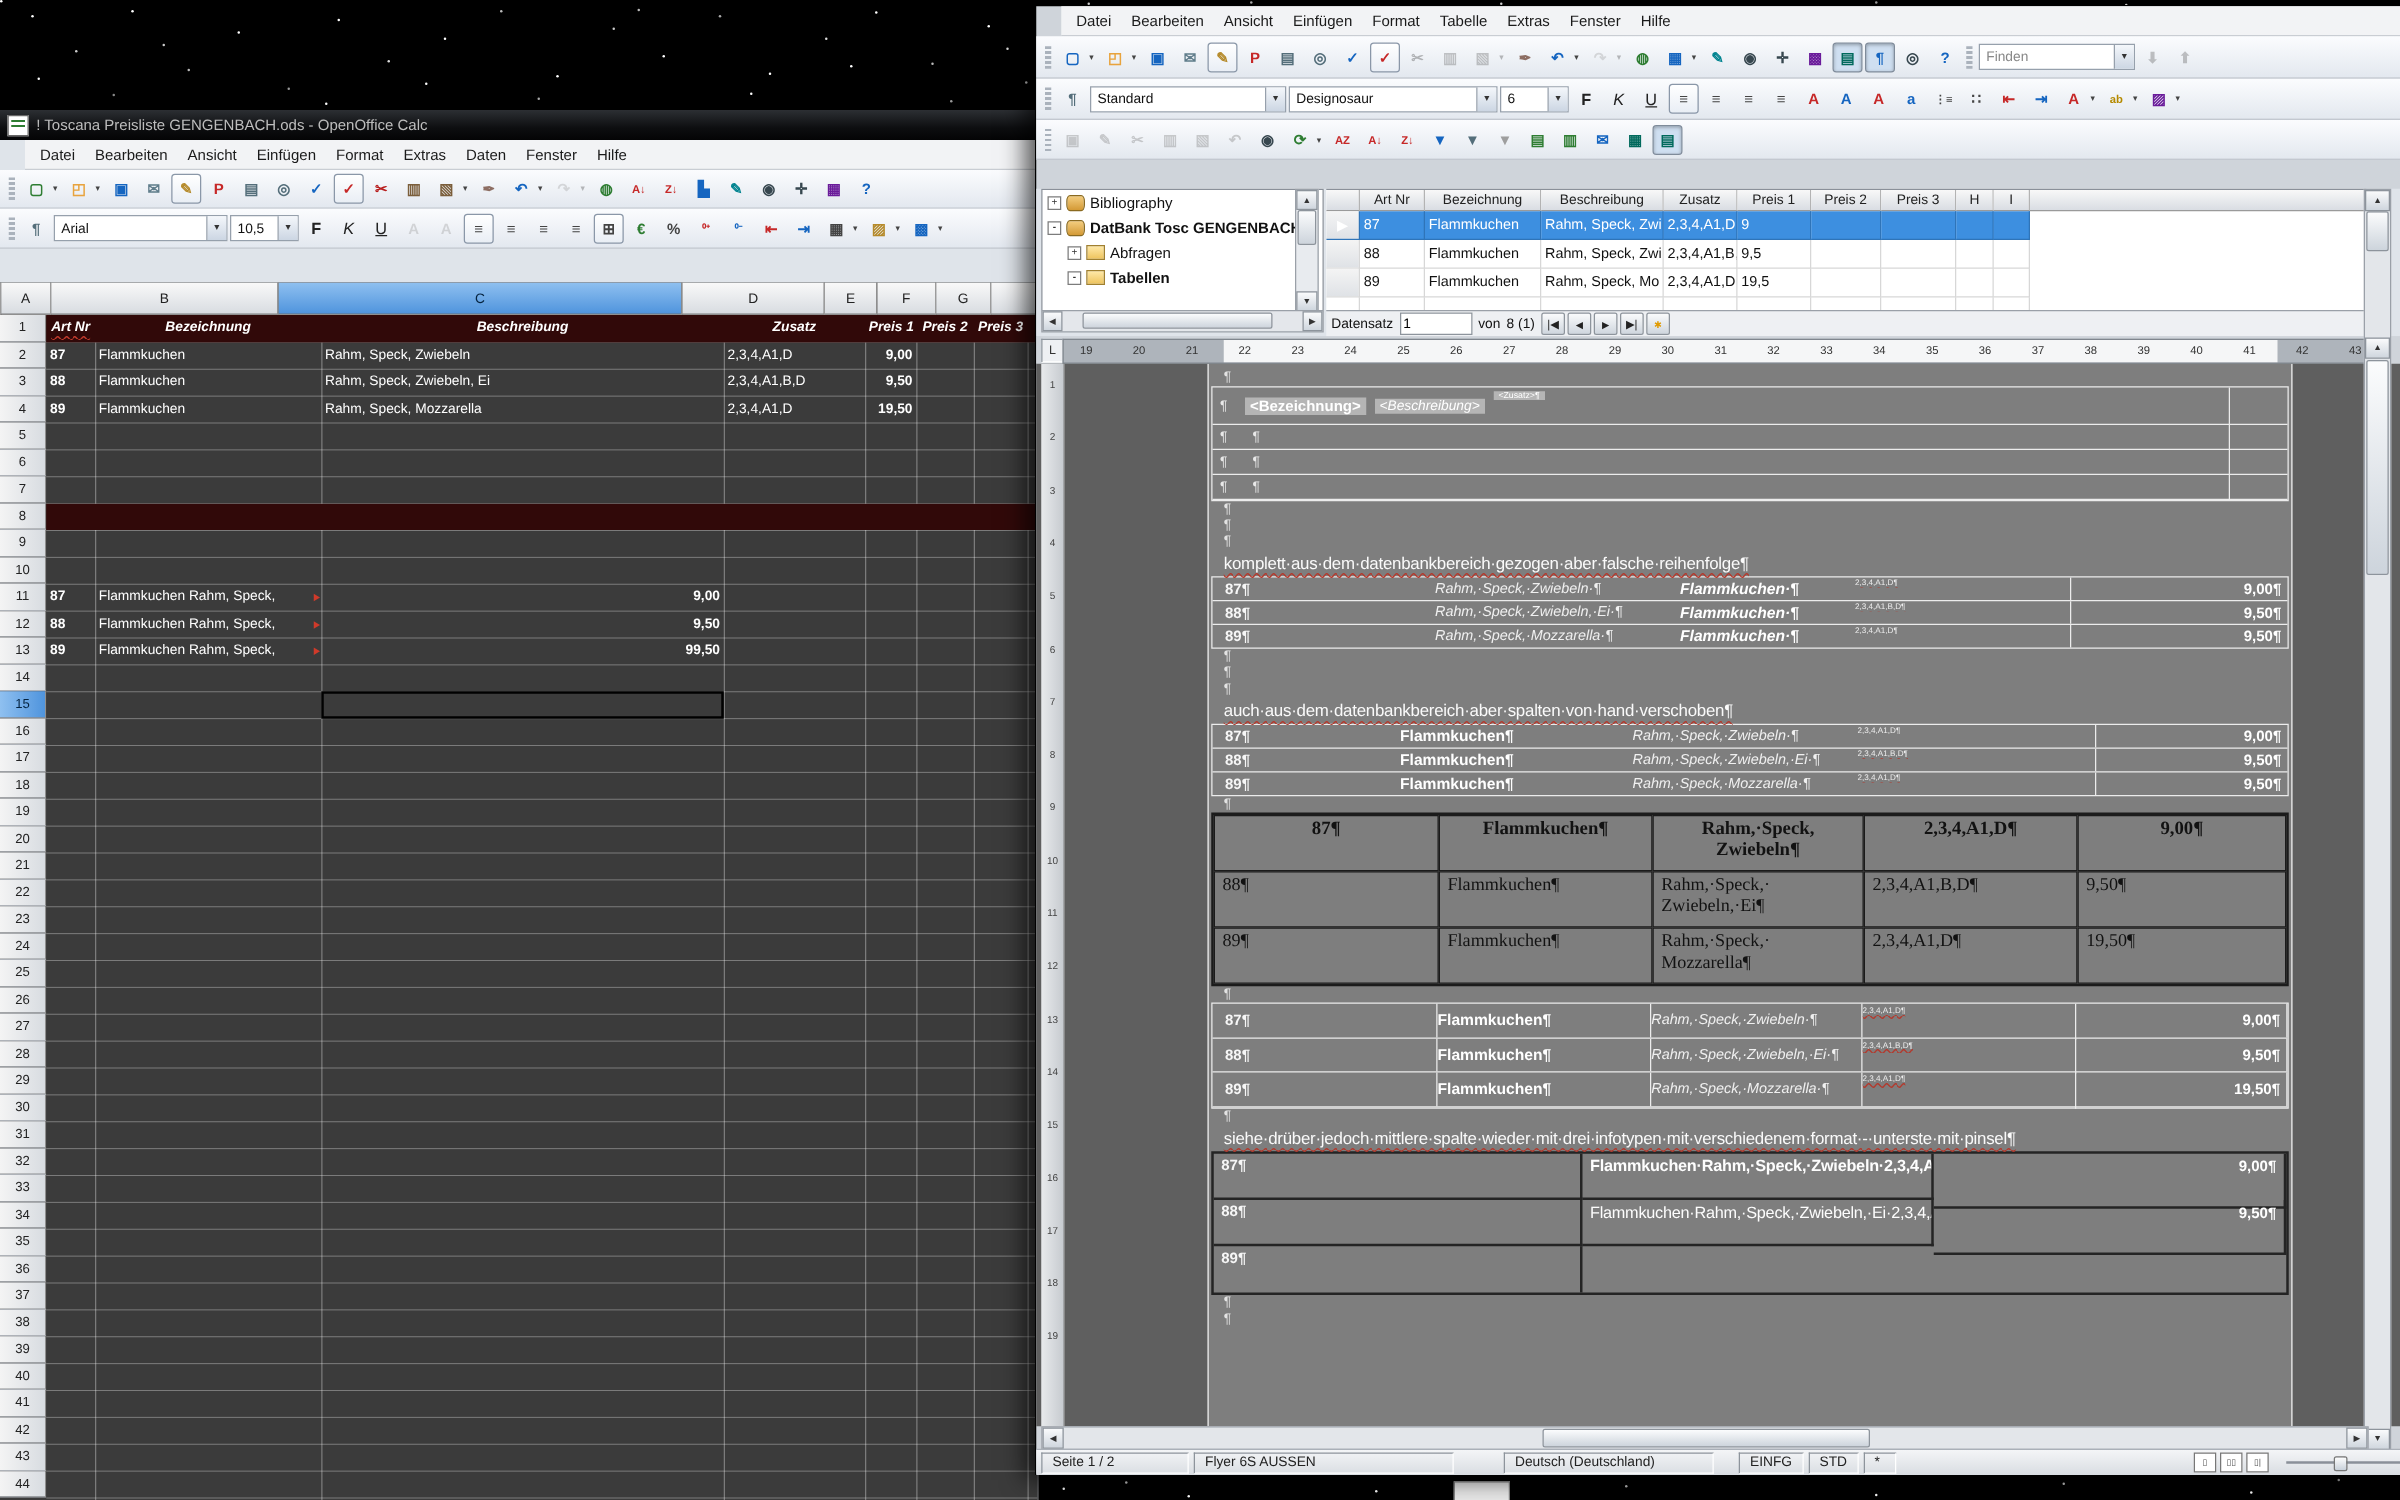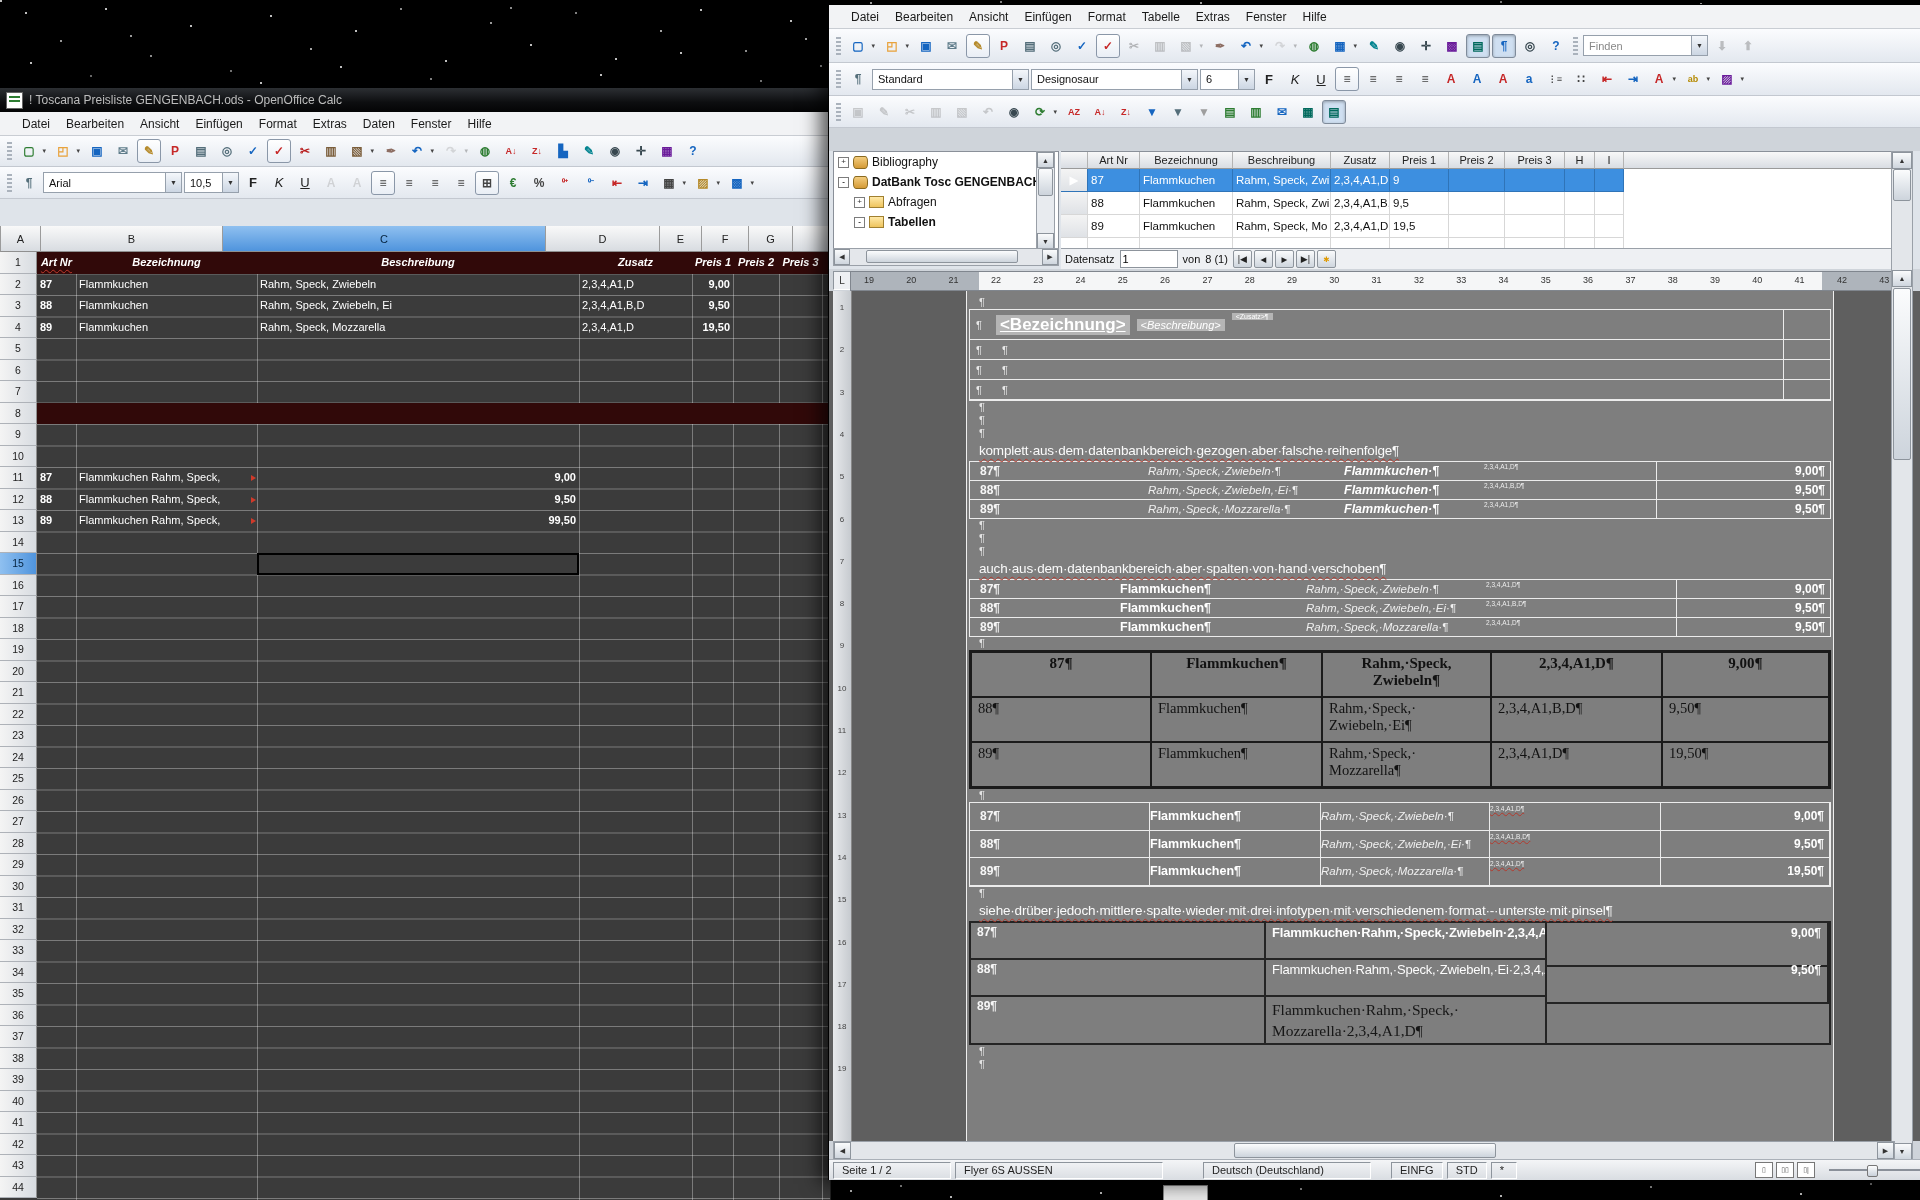--- a/index.html
+++ b/index.html
@@ -23,21 +23,21 @@
     display:flex;align-items:center;gap:6px;padding:0 6px;font-size:12px;white-space:nowrap;overflow:hidden;}
   .titlebar.inactive{color:#bdbdbd;background:linear-gradient(#2c2f33,#0d0e10 60%,#040405);}
   .appicon{width:15px;height:15px;background:#fff;border:1px solid #666;flex:0 0 auto;position:relative;}
   .appicon::after{content:"";position:absolute;left:2px;right:2px;top:3px;height:8px;}
   .appicon.calc::after{background:repeating-linear-gradient(180deg,#2e7d32 0 2px,#fff 2px 4px);}
   .appicon.writer::after{background:repeating-linear-gradient(180deg,#1565c0 0 2px,#fff 2px 4px);}
   .wbtns{margin-left:auto;display:flex;gap:2px;}
   .wbtn{width:28px;height:16px;background:linear-gradient(#8a8f96,#3a3d42);border:1px solid #101113;
     border-radius:2px;color:#e8e8e8;font-size:9px;line-height:14px;text-align:center;}
   .menubar{height:23px;background:#f2f3f5;border-bottom:1px solid #c9cdd3;display:flex;align-items:center;
-    padding-left:14px;font-size:12px;color:#1a1a1a;}
+    padding-left:4px;font-size:12px;color:#1a1a1a;margin-left:20px;}
   .menubar span{padding:3px 8px;}
   .toolbar{background:linear-gradient(#fbfcfe,#e3e8ef);border-bottom:1px solid #c3c8d0;display:flex;
     align-items:center;gap:2px;padding:0 4px;}
   .grip{width:5px;height:18px;margin:0 3px;background:repeating-linear-gradient(180deg,#aab2bc 0 2px,transparent 2px 4px);flex:0 0 auto;}
   .tbi{width:22px;height:22px;display:flex;align-items:center;justify-content:center;font-size:12px;
     border:1px solid transparent;border-radius:3px;position:relative;flex:0 0 auto;font-weight:700;}
   .tbi .dd{position:absolute;right:-6px;top:7px;font-size:7px;color:#444;font-weight:400;}
   .tbi.dded{margin-right:8px;}
   .tbi.framed{border-color:#8a97a8;background:linear-gradient(#fff,#e9eef5);}
   .tbi.pressed{border-color:#7f8b9a;background:#cfdff1;box-shadow:inset 0 1px 3px rgba(0,0,0,.3);}
@@ -155,21 +155,21 @@
   .t6 .pricex{border-left:none;align-items:flex-start;padding-top:3px;}
   .t6 .row{min-height:37px;}
   
   #ftable{margin:0 2px;border:1px solid #ececec;position:relative;}
   .frow{border-bottom:1px solid #ececec;display:flex;align-items:center;}
   .frow:last-child{border-bottom:none;}
   .frow.f1{height:29px;}
   .frow.fx{height:19px;}
   .fvline{position:absolute;top:0;bottom:0;right:46px;width:1px;background:#ececec;}
   .chip{background:#b5b5b5;color:#fff;padding:0 4px;margin-right:7px;}
-  .chip.c1{font-weight:700;font-size:17px;text-decoration:underline;}
+  .chip.c1{font-weight:700;font-size:12px;}
   .chip.c2{font-style:italic;font-size:11px;}
   .chip.c3{font-size:7px;align-self:flex-start;margin-top:3px;}
   .fpil{color:#e8e8e8;font-size:11px;margin:0 14px 0 6px;}
   
   #wvsb{position:absolute;right:8px;top:146px;width:20px;height:1008px;background:#e3e6ea;border:1px solid #9aa0a8;}
   #whsb{position:absolute;left:4px;top:1136px;width:1060px;height:17px;background:#e3e6ea;border:1px solid #9aa0a8;}
   .thumb{position:absolute;background:linear-gradient(#fbfcfd,#cdd4dc);border:1px solid #8d949c;border-radius:2px;}
   
   #wstatus{position:absolute;left:0;top:1154px;width:1092px;height:20px;background:linear-gradient(#f4f5f7,#d9dde2);
      border-top:1px solid #aab0b8;display:flex;align-items:center;font-size:11px;color:#222;}
@@ -1019,21 +1019,20 @@
             <div class="dcell big-b">Flammkuchen·Rahm,·Speck,·Zwiebeln·2,3,4,A1,D¶</div>
             <div class="dcell pricex">9,00¶</div>
           </div>
           <div class="row">
             <div class="dcell nr">88¶</div>
             <div class="dcell big-r">Flammkuchen·Rahm,·Speck,·Zwiebeln,·Ei·2,3,4,A1,B,D¶</div>
             <div class="dcell pricex">9,50¶</div>
           </div>
           <div class="row">
             <div class="dcell nr">89¶</div>
-            <div class="dcell serif-bk">Flammkuchen·Rahm,·Speck,· Mozzarella·2,3,4,A1,D¶</div>
           </div>
         </div>
         <div class="pl">¶</div>
         <div class="pl">¶</div>
       </div>
   </div>
 
   <div id="wvsb">
     <div class="sbtn" style="height:15px;">▲</div>
     <div class="thumb" style="left:1px;top:17px;width:16px;height:30px;"></div>

